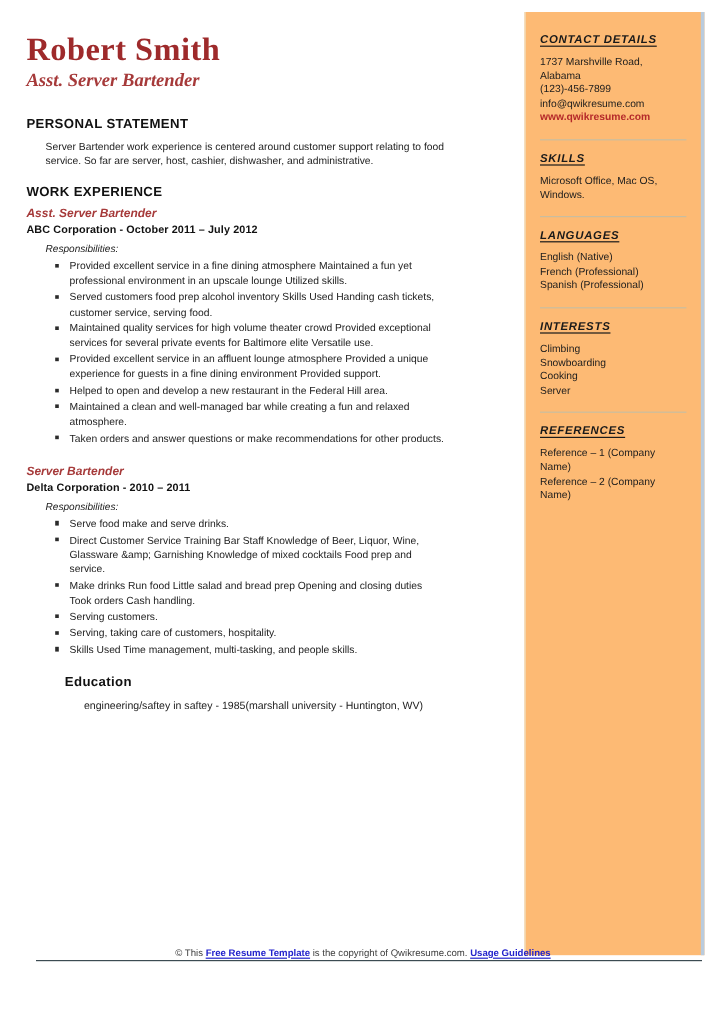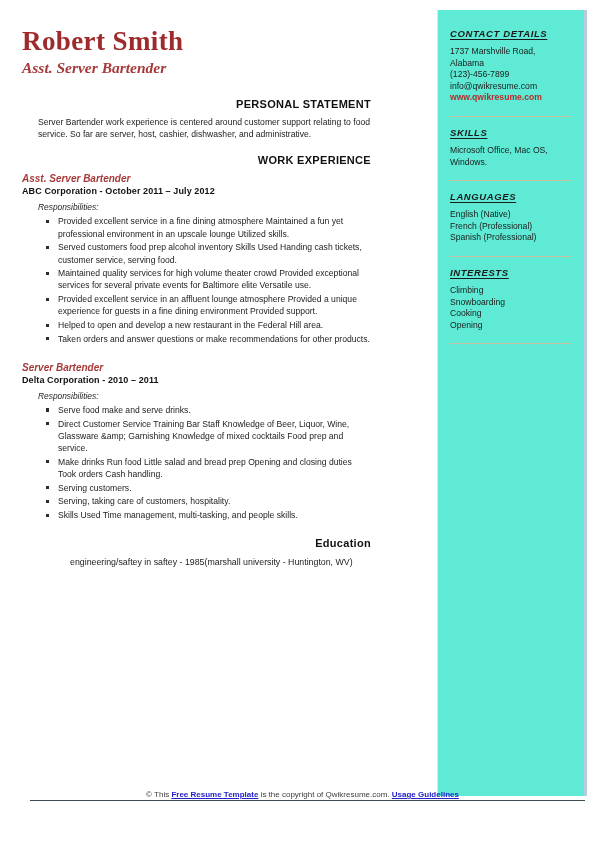--- a/index.html
+++ b/index.html
@@ -7,21 +7,21 @@
     width:595px; height:842px;
     background:#ffffff;
     font-family:"Liberation Sans", sans-serif;
     -webkit-font-smoothing:antialiased;
   }
   .page{ position:relative; width:595px; height:842px; overflow:hidden; background:#fff; }
 
   
   .sidebar{
     position:absolute; left:437px; top:10px; width:150px; height:786px;
-    background:#5eead4;
+    background:#fdba74;
     border-right:3px solid #b9cbdd;
     border-left:1px solid #efe4ca;
     padding:18px 10px 10px 12px;
   }
   .sb-sep{ height:1px; background:#c9bda0; margin:12px 2px 10px 0; }
   .sb-head{
     font-size:9.5px; font-weight:bold; font-style:italic;
     letter-spacing:.6px; color:#1a1a1a;
     text-decoration:underline; text-underline-offset:2px;
     margin-bottom:7px;
@@ -40,21 +40,21 @@
     letter-spacing:.4px; line-height:30px;
   }
   .role{
     font-family:"Liberation Serif", serif;
     font-size:15.5px; font-style:italic; font-weight:bold; color:#a63a3a;
     line-height:20px; margin-top:2px; margin-bottom:20px;
   }
 
   .sec-head{
     font-size:11px; font-weight:bold; color:#111;
-    letter-spacing:.3px; margin:0 0 6px 0;text-align:right;
+    letter-spacing:.3px; margin:0 0 6px 0;
   }
 
   .para{
     font-size:8.6px; color:#1c1c1c; line-height:12.2px;
     margin-left:16px; margin-bottom:14px;
   }
 
   .job{ margin-top:6px; }
   .job-title{
     font-size:10px; font-weight:bold; font-style:italic; color:#a63a3a;
@@ -112,20 +112,21 @@
     <div class="job">
       <div class="job-title">Asst. Server Bartender</div>
       <div class="job-meta">ABC Corporation -   October 2011 – July 2012</div>
       <div class="resp-label">Responsibilities:</div>
       <ul class="bullets">
         <li>Provided excellent service in a fine dining atmosphere Maintained a fun yet professional environment in an upscale lounge Utilized skills.</li>
         <li>Served customers food prep alcohol inventory Skills Used Handing cash tickets, customer service, serving food.</li>
         <li>Maintained quality services for high volume theater crowd Provided exceptional services for several private events for Baltimore elite Versatile use.</li>
         <li>Provided excellent service in an affluent lounge atmosphere Provided a unique experience for guests in a fine dining environment Provided support.</li>
         <li>Helped to open and develop a new restaurant in the Federal Hill area.</li>
+        <li>Maintained a clean and well-managed bar while creating a fun and relaxed atmosphere.</li>
         <li>Taken orders and answer questions or make recommendations for other products.</li>
       </ul>
     </div>
 
     <div class="job" style="margin-top:16px;">
       <div class="job-title">Server Bartender</div>
       <div class="job-meta">Delta Corporation -   2010 – 2011</div>
       <div class="resp-label">Responsibilities:</div>
       <ul class="bullets">
         <li>Serve food make and serve drinks.</li>
@@ -171,25 +172,30 @@
       <div class="sb-line">Spanish (Professional)</div>
     </div>
 
     <div class="sb-sep"></div>
 
     <div class="sb-block">
       <div class="sb-head">INTERESTS</div>
       <div class="sb-line">Climbing</div>
       <div class="sb-line">Snowboarding</div>
       <div class="sb-line">Cooking</div>
-      <div class="sb-line">Opening</div>
-    </div>
-
-    <div class="sb-sep"></div>
-
+      <div class="sb-line">Server</div>
+    </div>
+
+    <div class="sb-sep"></div>
+
+    <div class="sb-block">
+      <div class="sb-head">REFERENCES</div>
+      <div class="sb-text">Reference – 1 (Company Name)</div>
+      <div class="sb-text">Reference – 2 (Company Name)</div>
+    </div>
 
   </div>
 
   <div class="footer-rule"></div>
   <div class="footer">
     <span class="plain">© This </span><a class="lnk">Free Resume Template</a><span class="plain"> is the copyright of Qwikresume.com. </span><a class="lnk">Usage Guidelines</a>
   </div>
 
 </div>
 

